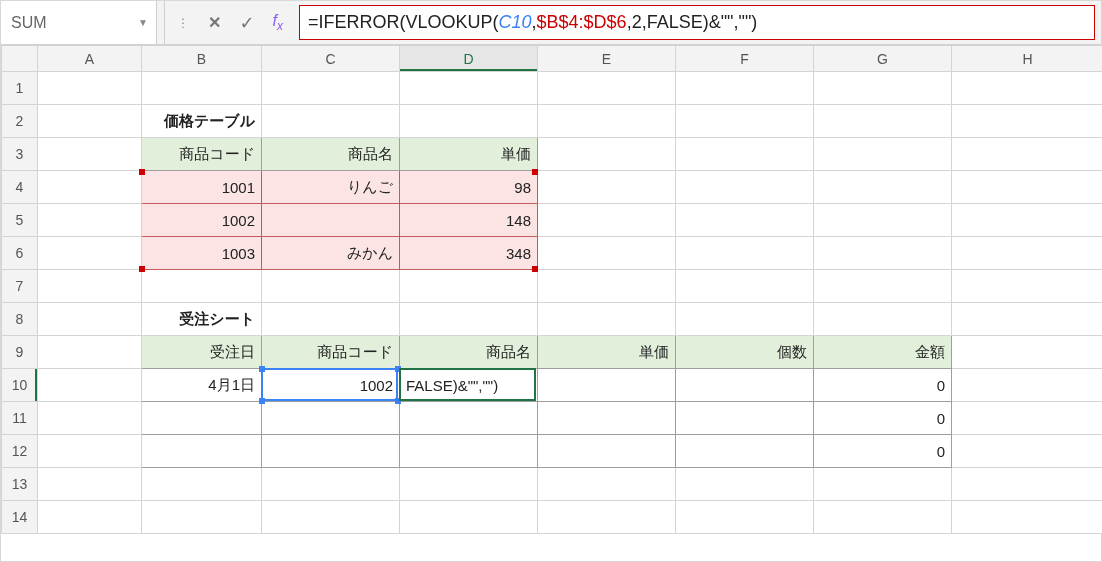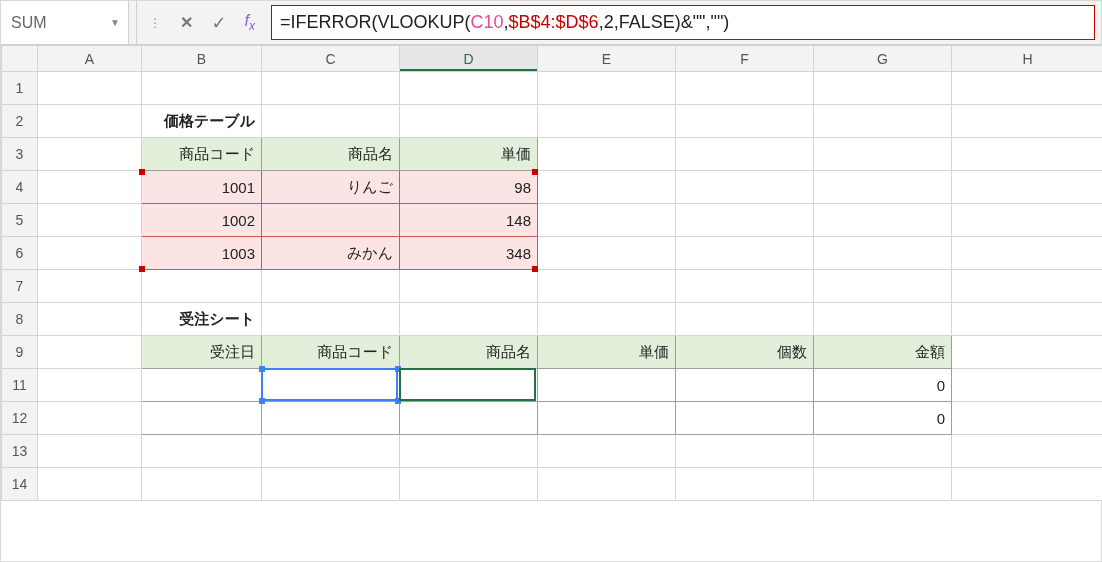--- a/index.html
+++ b/index.html
@@ -20,21 +20,21 @@
 
   
   .fbar {
     display: flex;
     align-items: stretch;
     height: 44px;
     border-bottom: 1px solid #cfcfcf;
     background: #f3f3f3;
   }
   .namebox {
-    width: 128px;
+    width: 156px;
     height: 100%;
     display: flex;
     align-items: center;
     justify-content: space-between;
     background: #fff;
     border-right: 1px solid #cfcfcf;
     padding: 0 8px 0 10px;
     color: #666;
     font-size: 16px;
   }
@@ -64,21 +64,21 @@
     border: 1px solid #c00;
     background: #fff;
     display: flex;
     align-items: center;
     padding: 0 8px;
     font-size: 18px;
     color: #222;
     font-family: "Segoe UI", Arial, sans-serif;
   }
   .formula-box .fn { color:#222; }
-  .formula-box .ref1 { color:#ec4899; }
+  .formula-box .ref1 { color:#3b82f6;font-style:italic; }
   .formula-box .ref2 { color:#c00; }
   .formula-box .num { color:#222; }
   .formula-box .kw { color:#222;text-align:right; }
 
   
   .grid {
     position: relative;
     width: 100%;
   }
   table.sheet {
@@ -345,20 +345,31 @@
           <td></td>
           <td class="hdrcell">受注日</td>
           <td class="hdrcell">商品コード</td>
           <td class="hdrcell">商品名</td>
           <td class="hdrcell">単価</td>
           <td class="hdrcell">個数</td>
           <td class="hdrcell">金額</td>
           <td></td>
           </tr>
 
+        <tr>
+            <th class="rowhdr sel">10</th>
+          <td></td>
+          <td class="databorder">4月1日</td>
+          <td class="databorder">1002</td>
+          <td class="databorder formula-display">FALSE)&amp;"","")</td>
+          <td class="databorder"></td>
+          <td class="databorder"></td>
+          <td class="databorder">0</td>
+          <td></td>
+          </tr>
 
         <tr>
             <th class="rowhdr">11</th>
           <td></td>
           <td class="databorder"></td>
           <td class="databorder"></td>
           <td class="databorder"></td>
           <td class="databorder"></td>
           <td class="databorder"></td>
           <td class="databorder">0</td>

